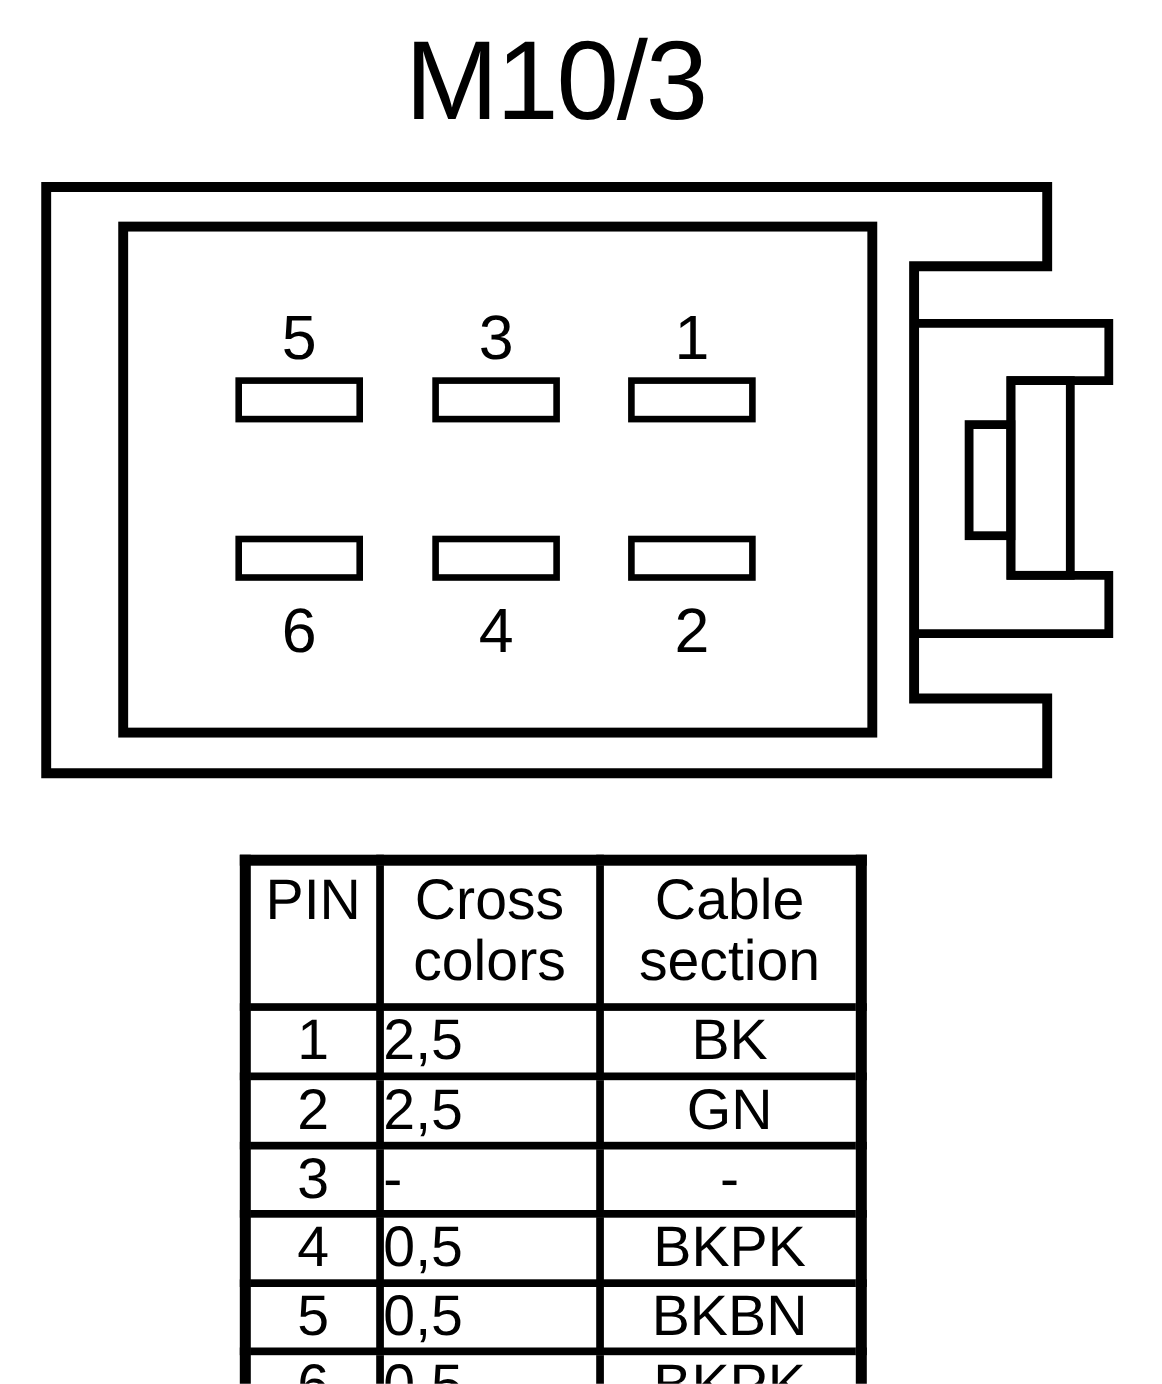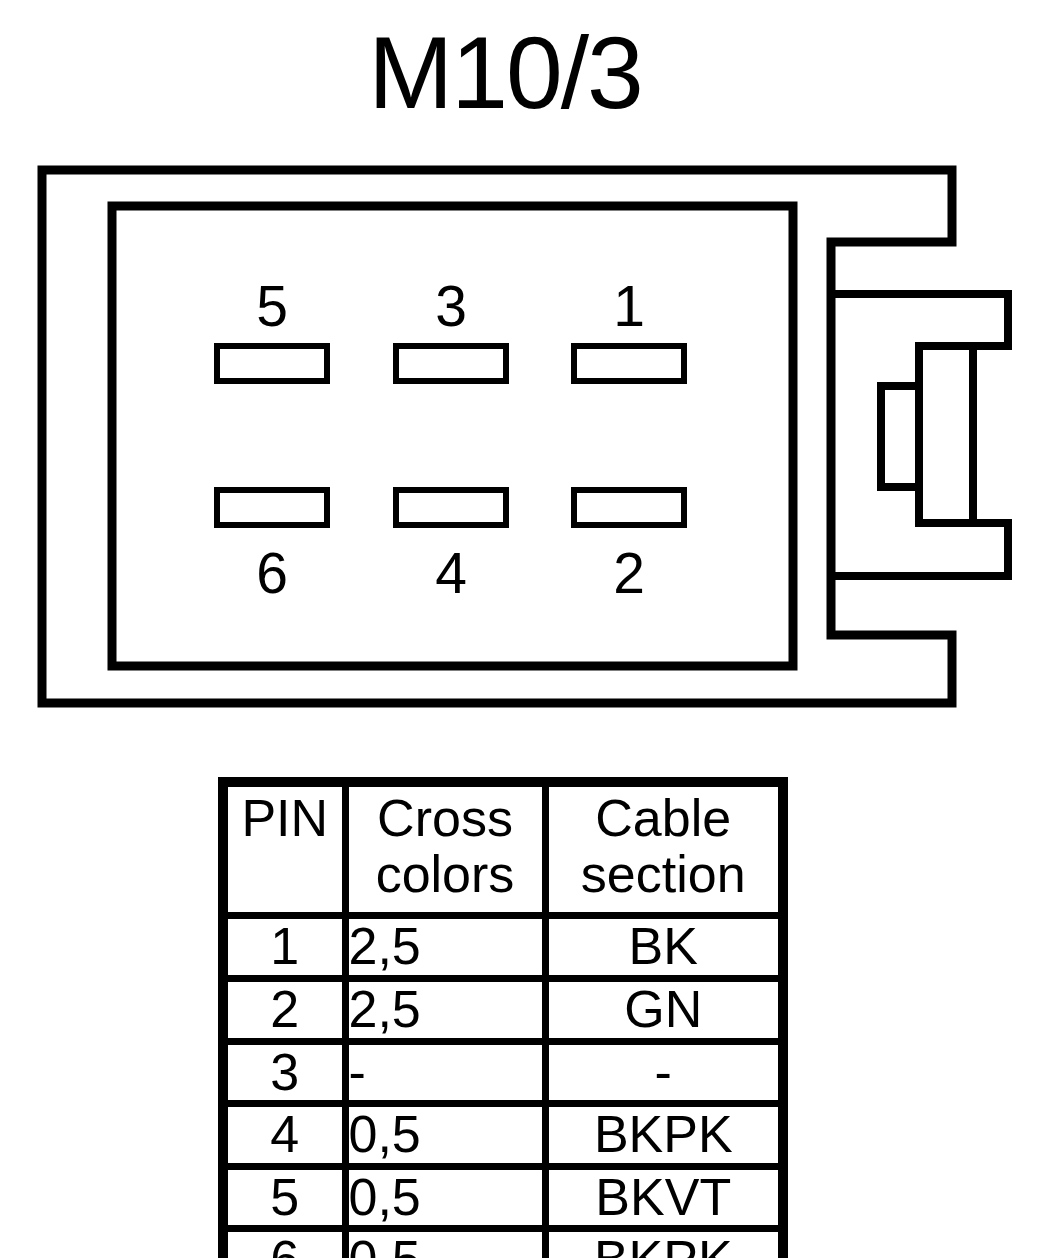--- a/index.html
+++ b/index.html
@@ -138,21 +138,21 @@
       <td class="cell-color">-</td>
     </tr>
     <tr>
       <td class="cell-pin">4</td>
       <td class="cell-cross">0,5</td>
       <td class="cell-color">BKPK</td>
     </tr>
     <tr>
       <td class="cell-pin">5</td>
       <td class="cell-cross">0,5</td>
-      <td class="cell-color">BKVT</td>
+      <td class="cell-color">BKBN</td>
     </tr>
     <tr>
       <td class="cell-pin">6</td>
       <td class="cell-cross">0,5</td>
       <td class="cell-color">BKPK</td>
     </tr>
   </tbody>
 </table>
 
 </body></html>

